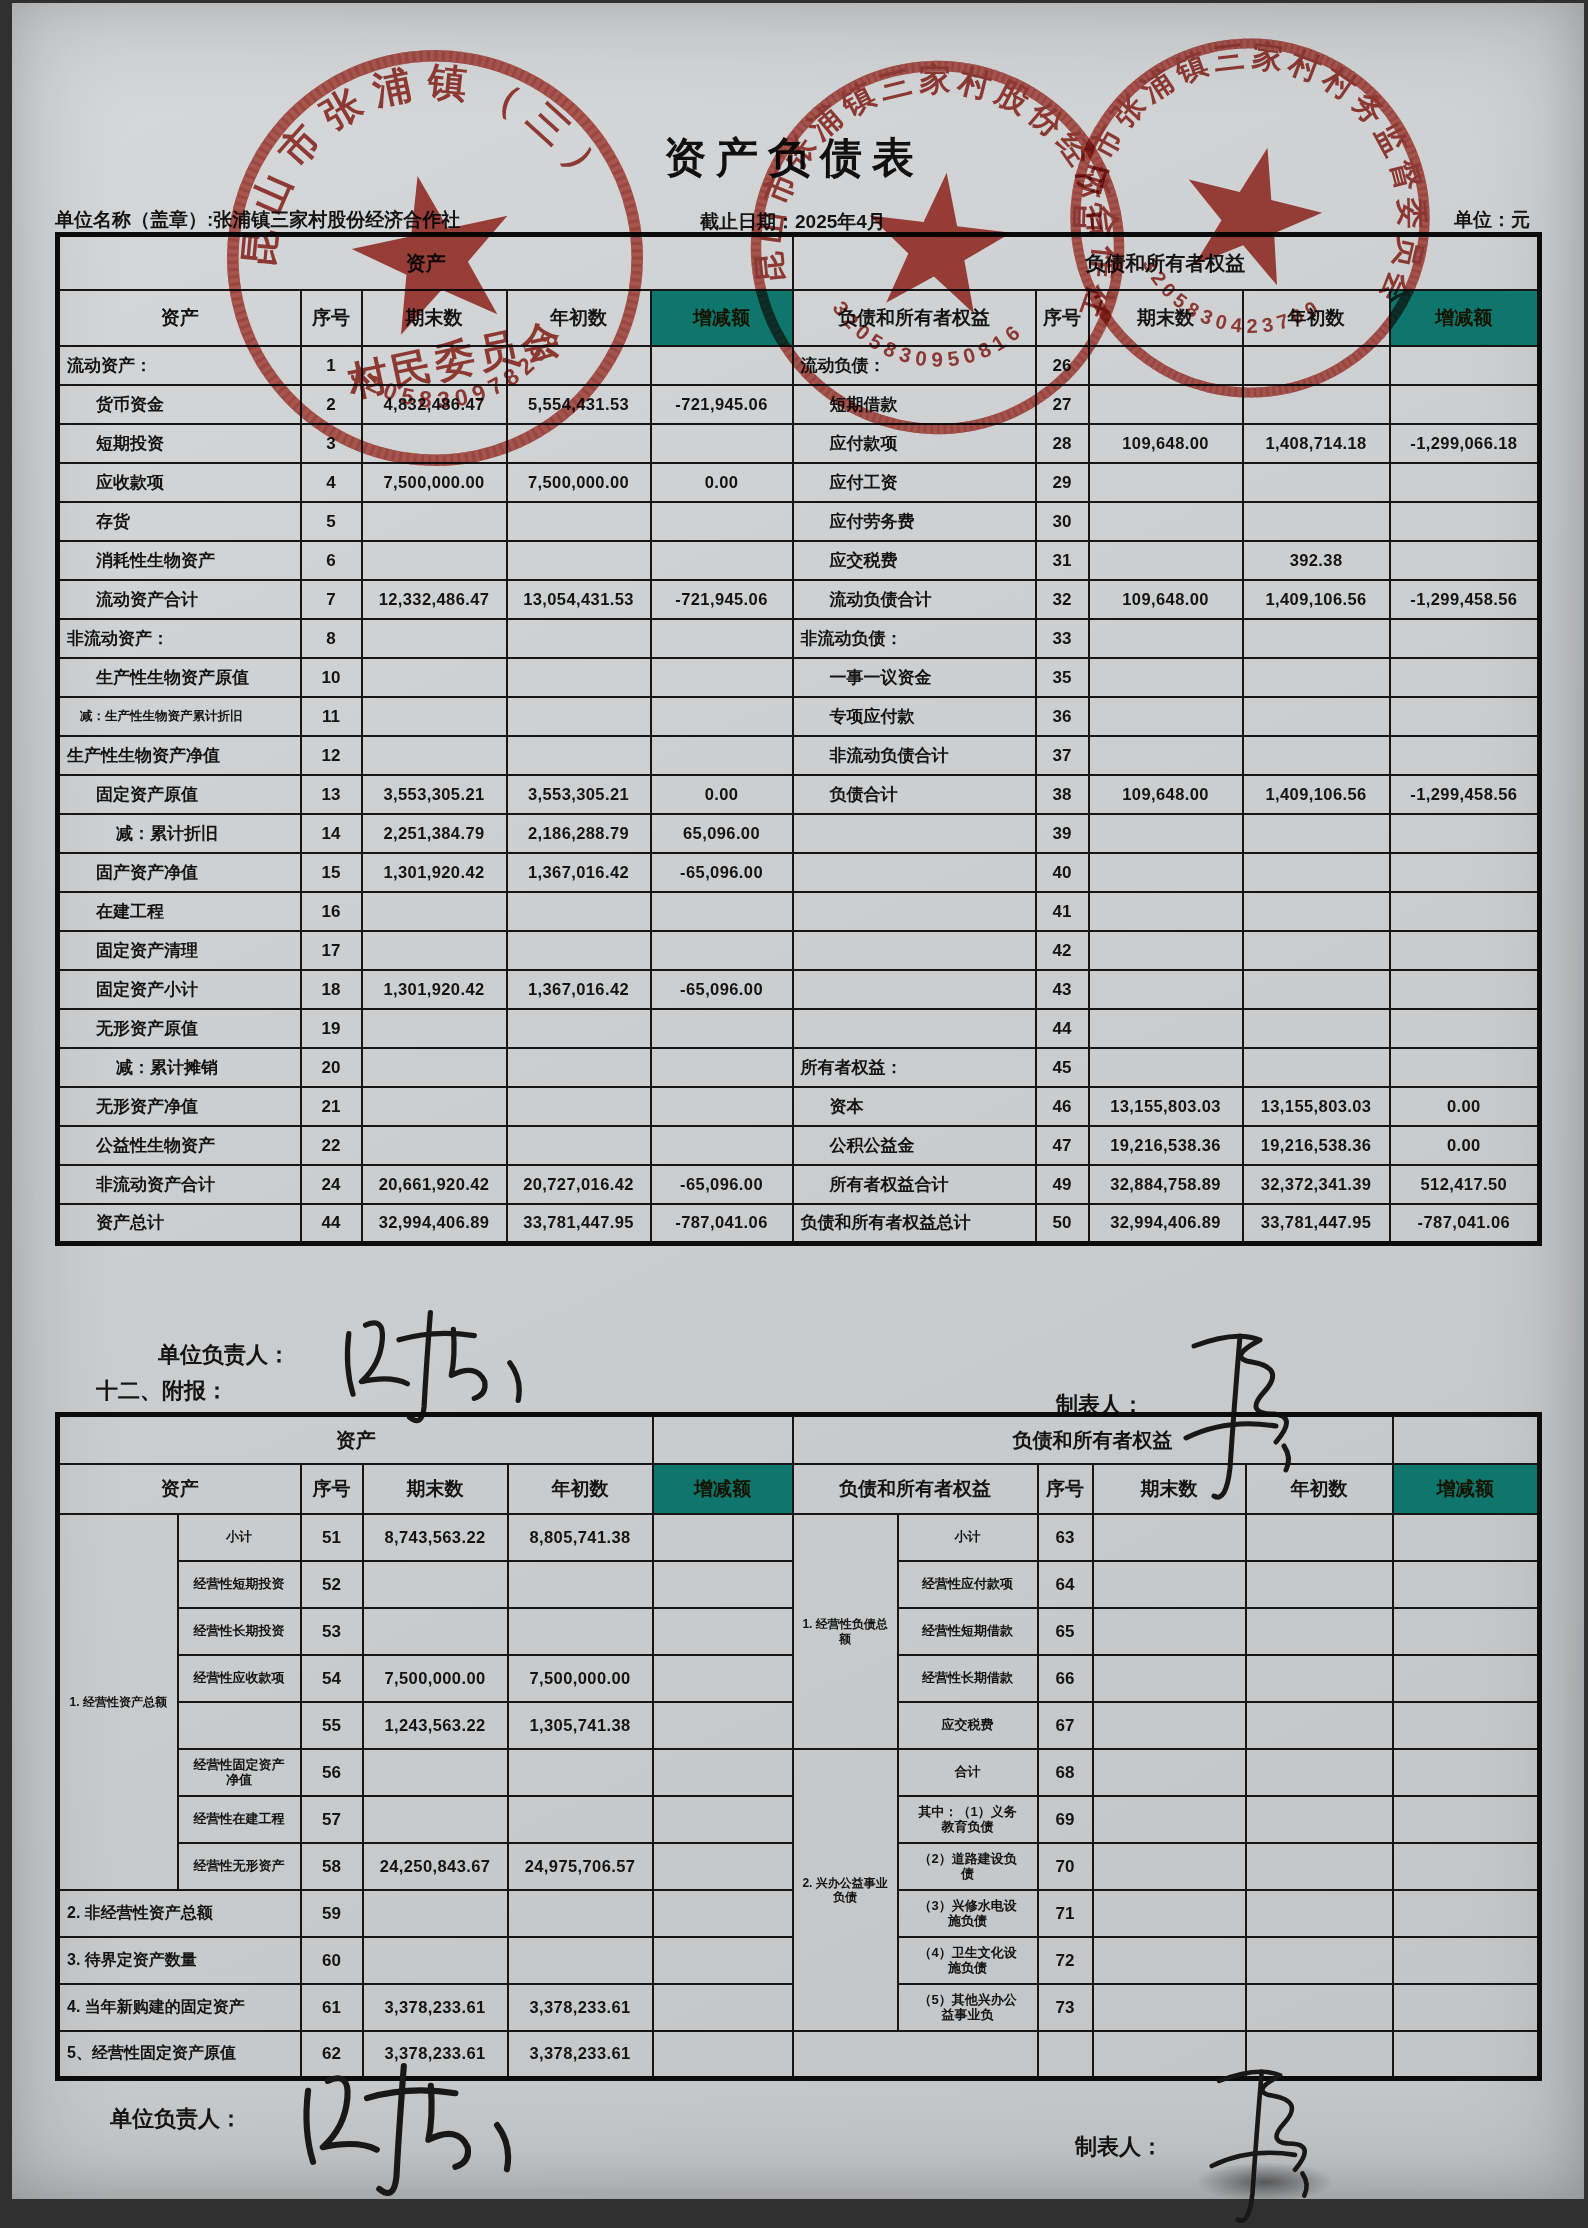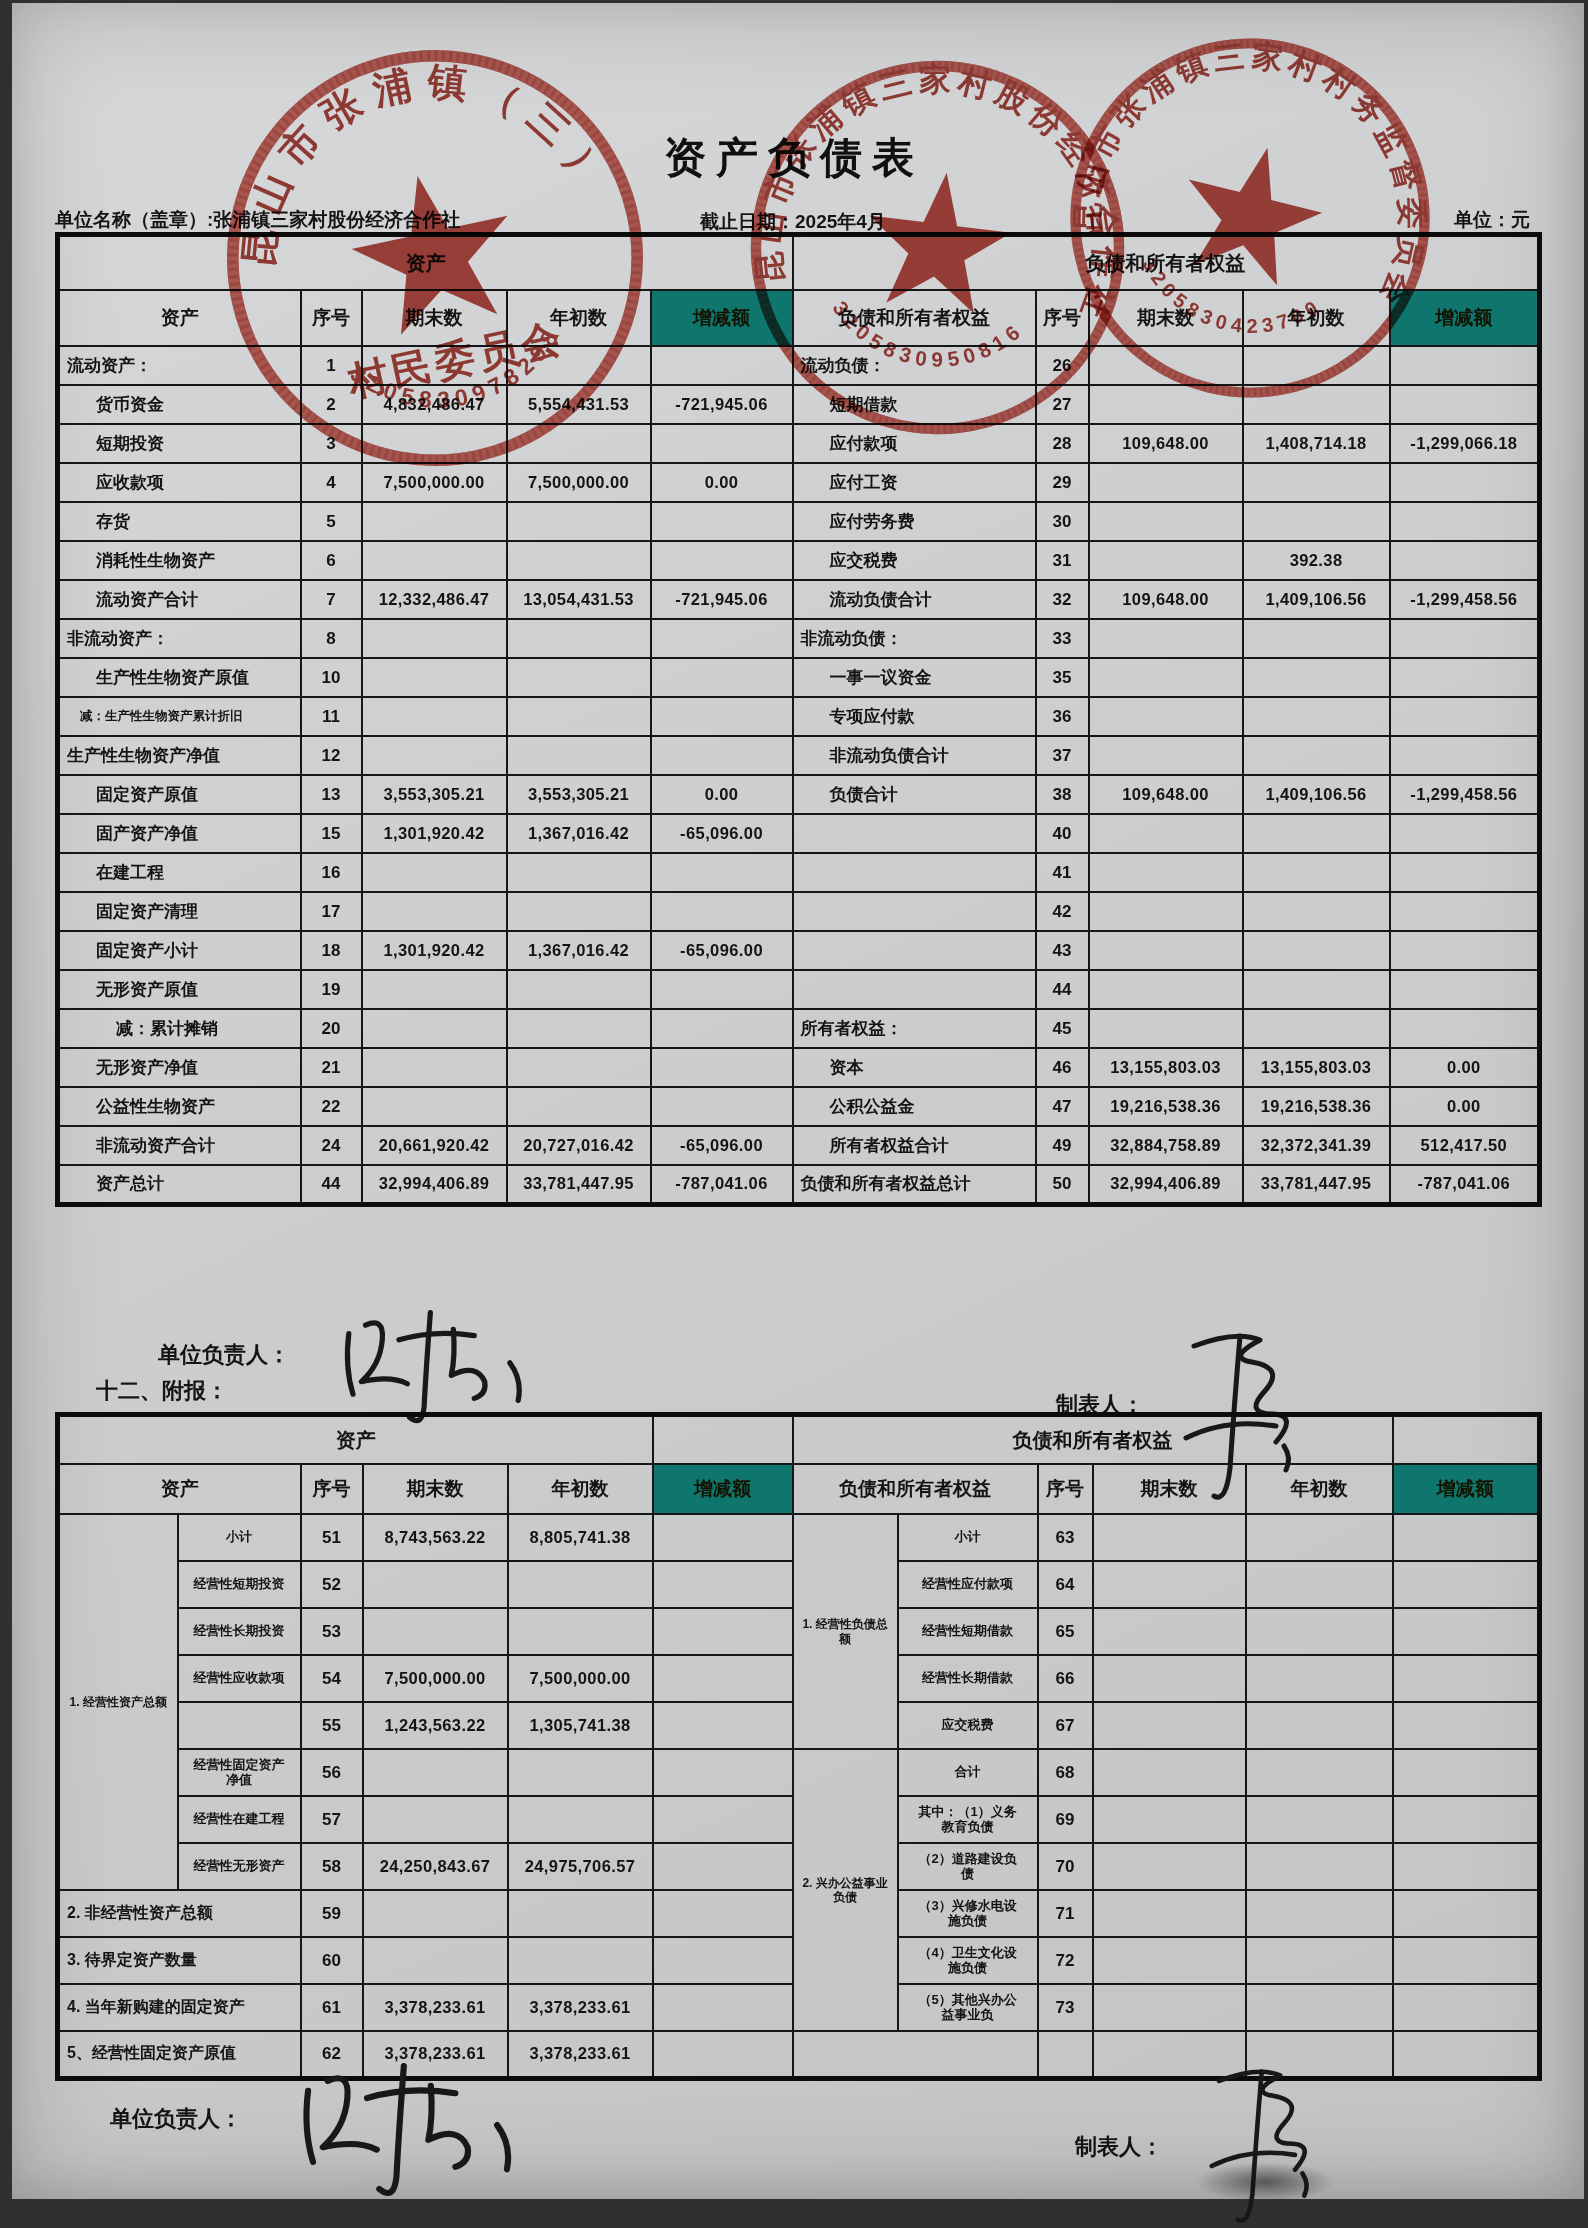--- a/index.html
+++ b/index.html
@@ -233,20 +233,32 @@
         <td class="lbl">固定资产原值</td>
         <td class="seq">13</td>
         <td class="num">3,553,305.21</td>
         <td class="num">3,553,305.21</td>
         <td class="num">0.00</td>
         <td class="lbl">负债合计</td>
         <td class="seq">38</td>
         <td class="num">109,648.00</td>
         <td class="num">1,409,106.56</td>
         <td class="num">-1,299,458.56</td>
+      </tr>
+      <tr class="datarow">
+        <td class="lbl ind2">减：累计折旧</td>
+        <td class="seq">14</td>
+        <td class="num">2,251,384.79</td>
+        <td class="num">2,186,288.79</td>
+        <td class="num">65,096.00</td>
+        <td class="lbl"></td>
+        <td class="seq">39</td>
+        <td class="num"></td>
+        <td class="num"></td>
+        <td class="num"></td>
       </tr>
       <tr class="datarow">
         <td class="lbl">固产资产净值</td>
         <td class="seq">15</td>
         <td class="num">1,301,920.42</td>
         <td class="num">1,367,016.42</td>
         <td class="num">-65,096.00</td>
         <td class="lbl"></td>
         <td class="seq">40</td>
         <td class="num"></td>

